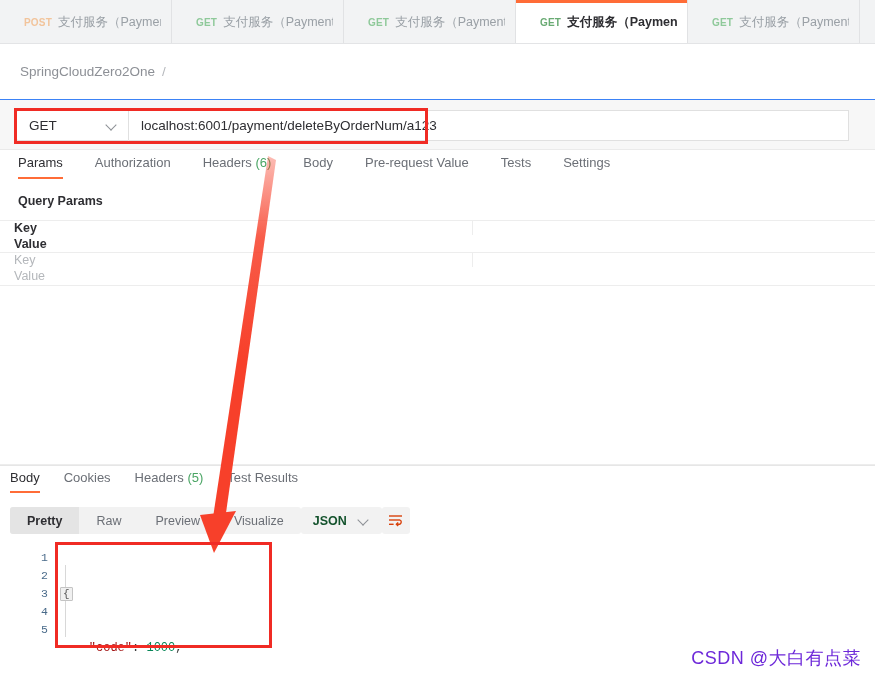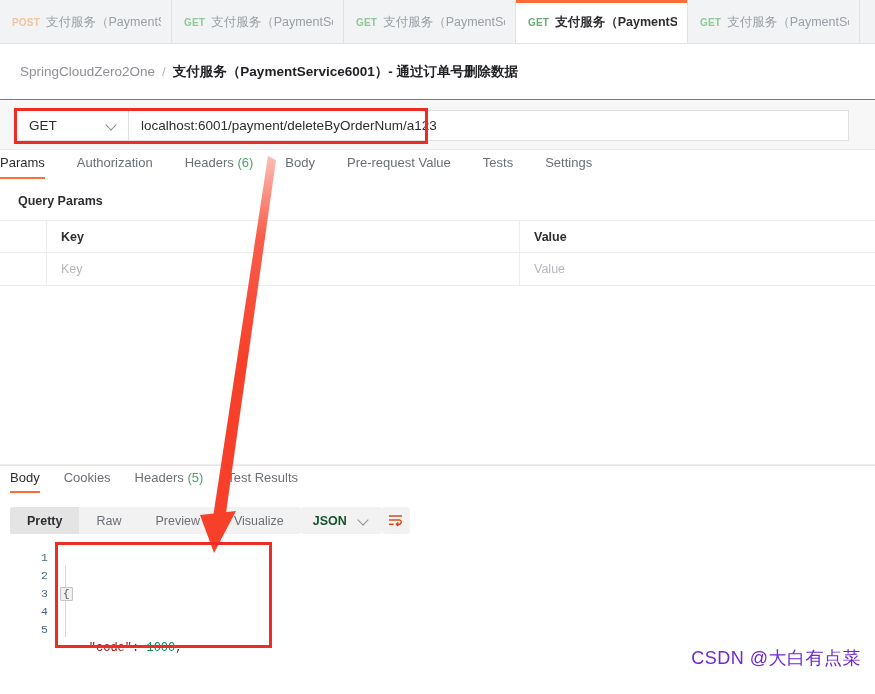--- a/index.html
+++ b/index.html
@@ -31,21 +31,21 @@
     align-items: stretch;
     overflow: hidden;
   }
   .rtab {
     position: relative;
     width: 172px;
     min-width: 172px;
     height: 44px;
     display: flex;
     align-items: center;
-    padding: 0 10px 0 12px;
+    padding: 0 10px 0 24px;
     background: #f2f3f4;
     border-right: 1px solid #e1e2e4;
     cursor: pointer;
     overflow: hidden;
     white-space: nowrap;
   }
   .rtab.active {
     background: #ffffff;
     border-right-color: #e1e2e4;
   }
@@ -156,20 +156,21 @@
     pointer-events: none;
   }
 
   
   .reqtabs {
     position: absolute;
     left: 0; top: 155px;
     width: 875px; height: 32px;
     display: flex;
     align-items: flex-start;
+    padding-left: 18px;
     gap: 0;
   }
   .rq {
     position: relative;
     font-size: 13px;
     color: #6b6f76;
     padding: 0 0 9px 0;
     margin-right: 32px;
     cursor: pointer;
     white-space: nowrap;
@@ -196,20 +197,21 @@
   .ptable {
     position: absolute;
     left: 0; top: 220px;
     width: 875px;
   }
   .prow {
     display: flex;
     height: 33px;
     border-top: 1px solid #ededed;
     border-bottom: 1px solid #ededed;
+    flex-direction: column;
   }
   .prow.body { border-top: none; }
   .pcheck { width: 47px; border-right: 1px solid #ededed; }
   .pkey {
     width: 473px;
     border-right: 1px solid #ededed;
     display: flex; align-items: center;
     padding-left: 14px;
     font-size: 12.5px;
   }
@@ -412,21 +414,20 @@
     </div>
     <div class="rtab">
       <span class="meth get">GET</span>
       <span class="tlabel">支付服务（PaymentServic</span>
     </div>
   </div>
 
   <div class="breadcrumb">
     <span class="bc-collection">SpringCloudZero2One</span>
     <span class="bc-sep">/</span>
-    <span class="bc-name">支付服务（PaymentService6001）- 通过订单号删除数据</span>
   </div>
 
   <div class="urlbar"></div>
 
   <div class="method-select">
     <span class="mtxt">GET</span>
     <span class="chev"></span>
   </div>
 
   <div class="url-input">localhost:6001/payment/deleteByOrderNum/a123</div>

